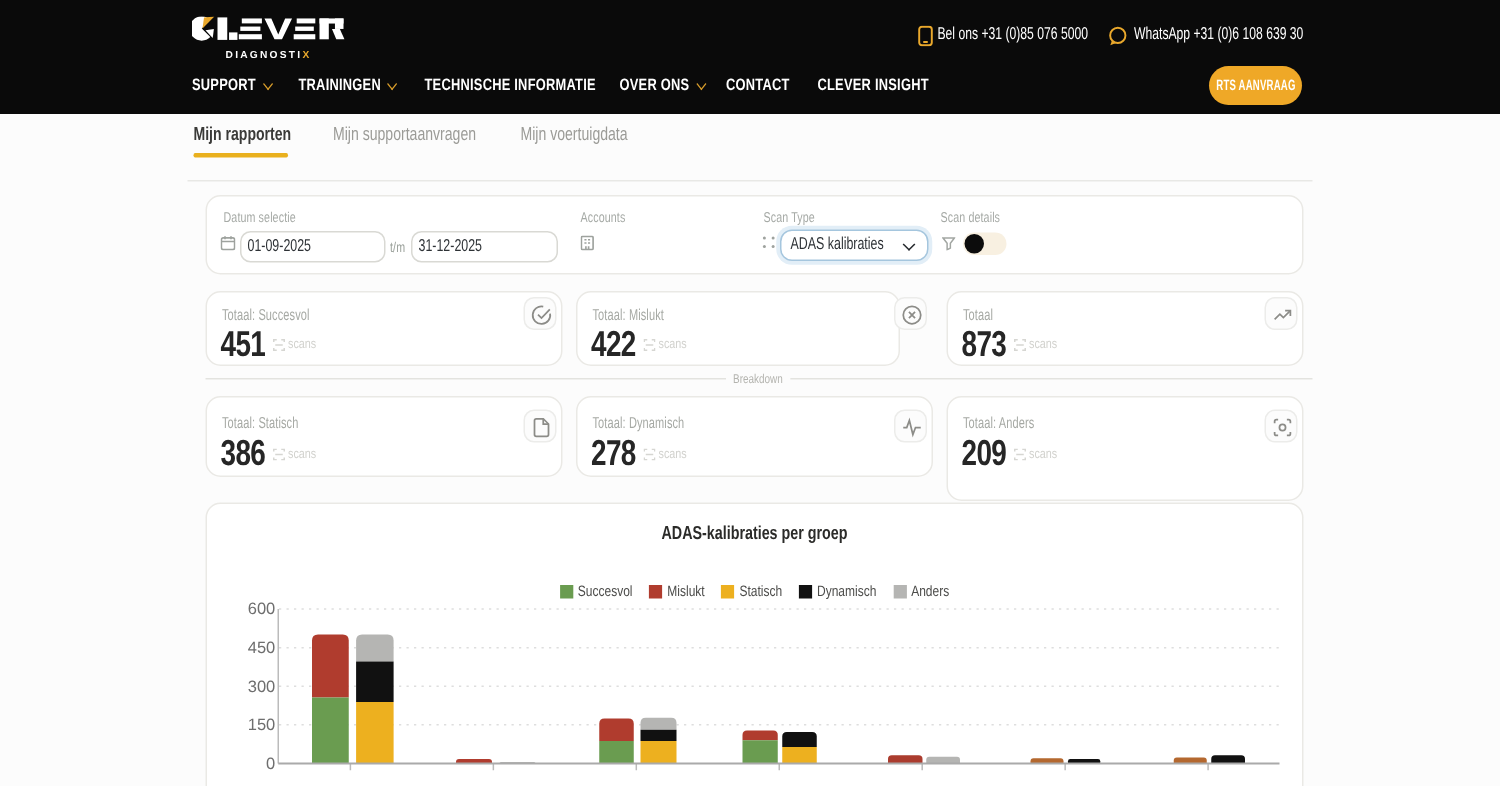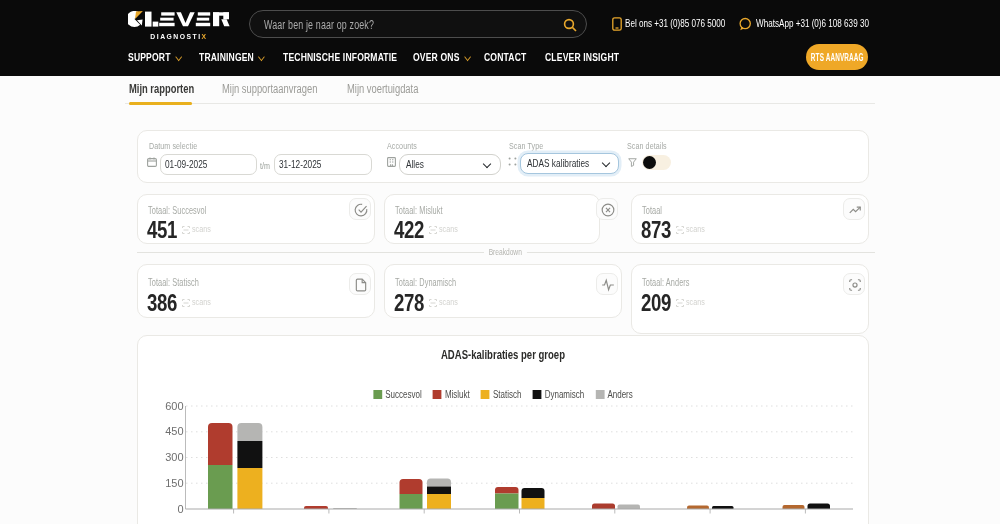--- a/index.html
+++ b/index.html
@@ -12,21 +12,21 @@
 #search .ph{position:absolute;left:14px;top:7px;font-size:12px;color:#ababab;letter-spacing:.2px;transform-origin:0 50%;transform:scaleX(.74);white-space:nowrap}
 #search svg{position:absolute;right:9px;top:7px}
 .topinfo{position:absolute;top:16px;height:13px;display:flex;align-items:center;color:#fff;font-size:11.5px;transform-origin:0 50%;transform:scaleX(.705);white-space:nowrap}
 .navitem{position:absolute;top:51px;color:#fff;font-size:11px;font-weight:bold;letter-spacing:.2px;white-space:nowrap;transform-origin:0 50%;transform:scaleX(.78)}
 .chev{display:inline-block;width:6px;height:6px;border-right:1.7px solid #d99e2b;border-bottom:1.7px solid #d99e2b;transform:rotate(45deg);margin-left:7px;vertical-align:1.5px}
 #userpill{position:absolute;left:686px;top:44px;width:114px;height:26px;border:1px solid #585858;border-radius:13px}
 #userpill .nm{position:absolute;left:26px;top:7px;font-size:10.5px;color:#d99e2b;white-space:nowrap;transform-origin:0 50%;transform:scaleX(.75)}
 #rts{position:absolute;left:806px;top:44px;width:62px;height:26px;background:#efa827;border-radius:13px;color:#fff;font-size:10px;font-weight:bold;letter-spacing:.2px;display:flex;align-items:center;justify-content:center;overflow:visible}
 #rts span{display:inline-block;transform:scaleX(.64);transform-origin:50% 50%;white-space:nowrap}
 
-#tabs{position:absolute;left:125px;top:76px;width:750px;height:28px;border-bottom:1px solid #e8e8e5}
+#tabs{position:absolute;left:125px;top:76px;width:750px;height:45px;border-bottom:1px solid #e8e8e5}
 .tab{position:absolute;top:6px;font-size:12.5px;color:#9b9b97;white-space:nowrap;transform-origin:0 50%;transform:scaleX(.75)}
 .tab.act{color:#3a3a38;font-weight:bold}
 #tabline{position:absolute;left:0px;top:19.5px;width:84px;height:3.5px;background:#e9b01e;border-radius:2px}
 
 .card{position:absolute;background:#fff;border:1px solid #eae9e5;border-radius:10px}
 .flabel{position:absolute;font-size:9.5px;color:#a6aaa6;letter-spacing:.1px;transform-origin:0 50%;transform:scaleX(.75);white-space:nowrap}
 .finput{position:absolute;height:21px;border:1px solid #d9d9d4;border-radius:7px;background:#fff;font-size:11.5px;color:#2e3236;line-height:19px;padding-left:4px}
 .ftext{display:inline-block;transform-origin:0 50%;transform:scaleX(.72);white-space:nowrap}
 .fsel{position:absolute;height:21px;border:1px solid #d2d2cd;border-radius:9px;background:#fff;font-size:11.5px;color:#2e3236;line-height:19px;padding-left:6px}
 .selchev{position:absolute;width:6px;height:6px;border-right:1.7px solid #23272b;border-bottom:1.7px solid #23272b;transform:rotate(45deg)}
@@ -62,27 +62,20 @@
         <rect x="68.8" y="6.7" width="12.4" height="2.9"></rect>
         <rect x="67.8" y="11.8" width="14.4" height="3.4"></rect>
       <rect x="85" y="1.3" width="16" height="3.4"></rect>
       <rect x="85" y="1.3" width="6.2" height="13.9"></rect>
       <rect x="95.3" y="1.3" width="5.7" height="7"></rect>
       <path d="M93.3 8.3 L98.6 8.3 L101.6 15.2 L96.2 15.2 Z"></path>
     </g>
     <path d="M8 0.6 L14.9 0 L7 8 Z" fill="#e9a82c"></path>
     <text x="51" y="27.5" text-anchor="middle" fill="#fff" font-size="6.8" font-weight="bold" letter-spacing="1.5">DIAGNOSTI<tspan fill="#e9a82c">X</tspan></text>
   </svg>
-  <div id="search">
-    <span class="ph">Waar ben je naar op zoek?</span>
-    <svg width="14" height="14" viewBox="0 0 14 14" fill="none" stroke="#e9a82c" stroke-width="1.6">
-        <circle cx="6" cy="6" r="4.4"></circle>
-        <line x1="9.4" y1="9.4" x2="13" y2="13"></line>
-      </svg>
-  </div>
   <svg class="abs" style="left:612px;top:17px" width="10" height="14" viewBox="0 0 10 14" fill="none" stroke="#e9a82c" stroke-width="1.3">
       <rect x="0.8" y="0.8" width="8.4" height="12.4" rx="1.8"></rect>
       <line x1="3.5" y1="11" x2="6.5" y2="11"></line>
     </svg>
   <div class="topinfo" style="left:625px">Bel ons +31 (0)85 076 5000</div>
   <svg class="abs" style="left:738px;top:17px" width="14" height="14" viewBox="0 0 14 14">
       <circle cx="7.2" cy="6.6" r="5.1" fill="none" stroke="#e9a82c" stroke-width="1.3"></circle>
       <path d="M3.4 9.8 L2.2 13.2 L6 11.6 Z" fill="#e9a82c"></path>
     </svg>
   <div class="topinfo" style="left:756px">WhatsApp +31 (0)6 108 639 30</div>
@@ -120,21 +113,20 @@
   <div class="flabel" style="left:249px;top:9px">Accounts</div>
   <svg class="abs" style="left:249px;top:26px" width="9" height="10" viewBox="0 0 9 10" fill="none" stroke="#9ea29e" stroke-width="1.1">
       <rect x="0.6" y="0.6" width="7.8" height="8.8" rx="0.8"></rect>
       <line x1="2.6" y1="2.8" x2="4" y2="2.8"></line>
       <line x1="5" y1="2.8" x2="6.4" y2="2.8"></line>
       <line x1="2.6" y1="5" x2="4" y2="5"></line>
       <line x1="5" y1="5" x2="6.4" y2="5"></line>
       <line x1="3.6" y1="9.4" x2="3.6" y2="7.2"></line>
       <line x1="5.4" y1="9.4" x2="5.4" y2="7.2"></line>
     </svg>
-  <div class="fsel" style="left:261px;top:23px;width:102px"><span class="ftext">Alles</span><span class="selchev" style="right:10px;top:6px"></span></div>
 
   <div class="flabel" style="left:371px;top:9px">Scan Type</div>
   <svg class="abs" style="left:370px;top:26px" width="9" height="9" viewBox="0 0 9 9" fill="#9ea29e">
       <circle cx="1.6" cy="1.6" r="1"></circle>
       <circle cx="7.4" cy="1.6" r="1"></circle>
       <circle cx="1.6" cy="7.4" r="1"></circle>
       <circle cx="7.4" cy="7.4" r="1"></circle>
     </svg>
   <div class="fsel" style="left:382px;top:22px;width:99px;border:1px solid #a5c6de;box-shadow:0 0 0 2.5px #e2eef7;border-radius:8px"><span class="ftext">ADAS kalibraties</span><span class="selchev" style="right:9px;top:6px"></span></div>
 

